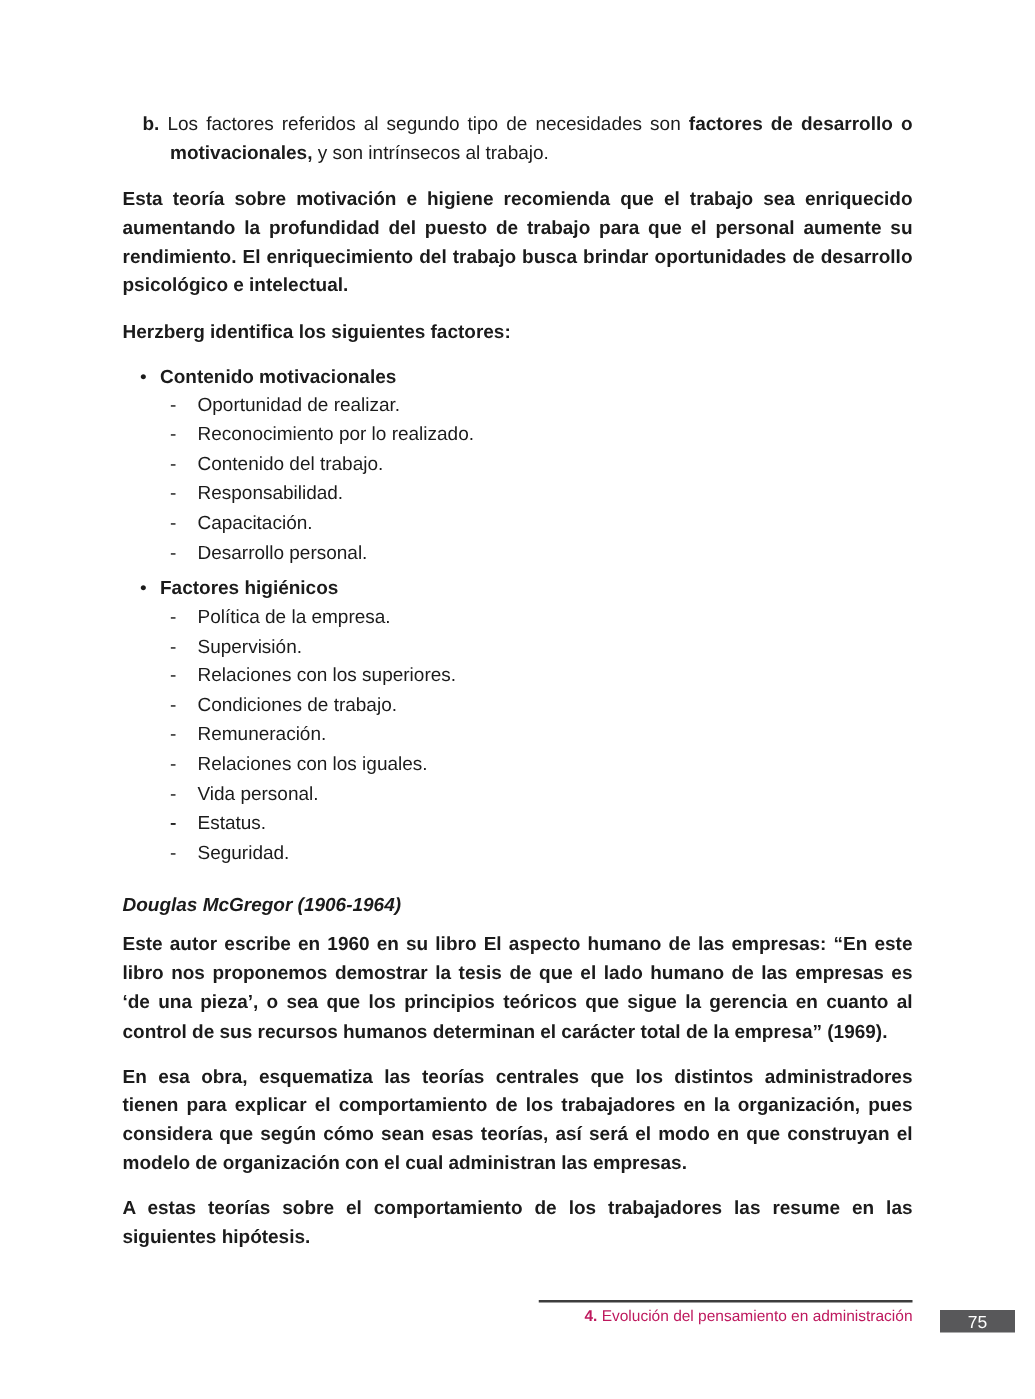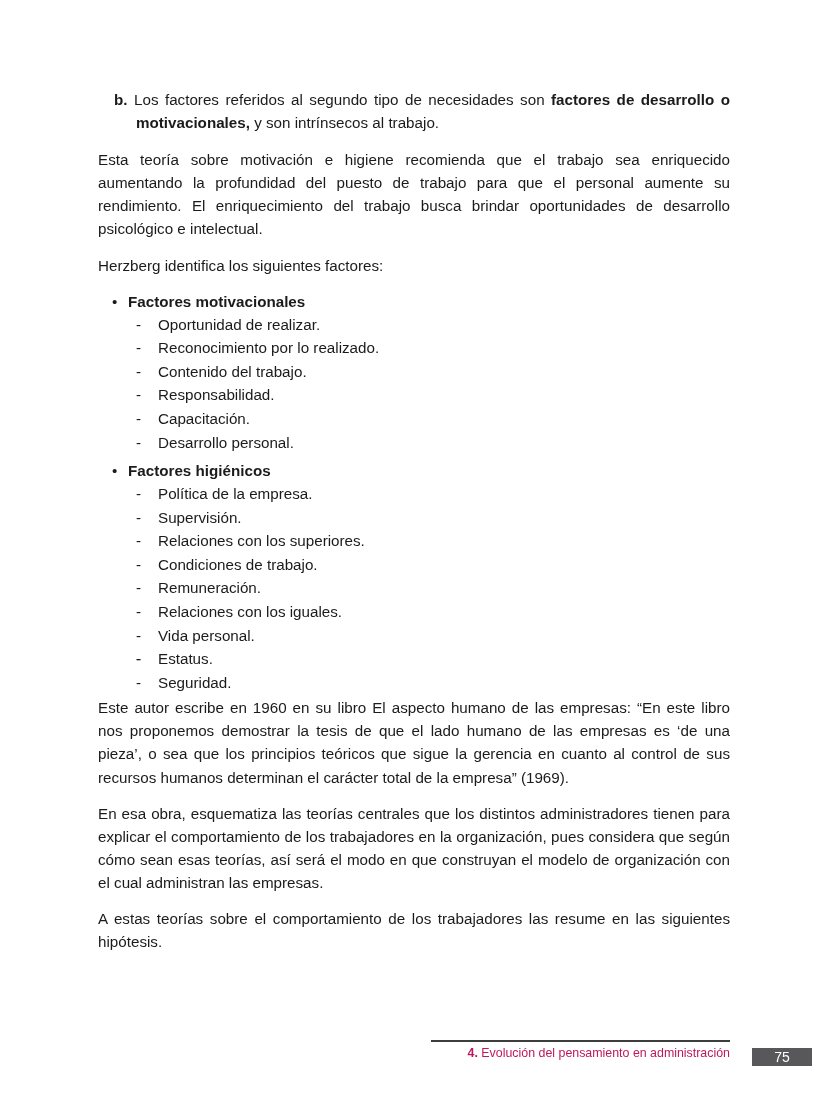--- a/index.html
+++ b/index.html
@@ -26,20 +26,21 @@
     position: absolute;
     left: 98px;
     top: 88px;
     width: 632px;
   }
   p {
     margin: 0 0 13px 0;
     font-size: 15.2px;
     line-height: 1.52;
     text-align: justify;
+    font-weight: bold;
   }
   .lettered {
     margin: 0 0 14px 0;
     padding-left: 38px;
     font-size: 15.2px;
     line-height: 1.52;
     text-align: justify;
     text-indent: -22px;
   }
   .lettered .marker {
@@ -144,21 +145,21 @@
     </div>
 
     <p class="intro-gap">Esta teoría sobre motivación e higiene recomienda que el trabajo sea enriquecido aumentando la profundidad del puesto de trabajo para que el personal aumente su rendimiento. El enriquecimiento del trabajo busca brindar oportunidades de desarrollo psicológico e intelectual.</p>
 
     <p>Herzberg identifica los siguientes factores:</p>
 
     <ul class="bullet-list">
 
       <li class="bullet-item">
         <span class="dot">•</span>
-        <span>Factores motivacionales</span>
+        <span>Contenido motivacionales</span>
       </li>
       <ul class="dash-list">
         <li class="dash-item">
           <span class="dash">-</span>
           <span>Oportunidad de realizar.</span>
         </li>
         <li class="dash-item">
           <span class="dash">-</span>
           <span>Reconocimiento por lo realizado.</span>
         </li>
@@ -221,20 +222,21 @@
           <span>Estatus.</span>
         </li>
         <li class="dash-item">
           <span class="dash">-</span>
           <span>Seguridad.</span>
         </li>
       </ul>
 
     </ul>
 
+    <div class="section-heading">Douglas McGregor (1906-1964)</div>
 
     <p class="para-block">Este autor escribe en 1960 en su libro El aspecto humano de las empresas: “En este libro nos proponemos demostrar la tesis de que el lado humano de las empresas es ‘de una pieza’, o sea que los principios teóricos que sigue la gerencia en cuanto al control de sus recursos humanos determinan el carácter total de la empresa” (1969).</p>
     <p class="para-block">En esa obra, esquematiza las teorías centrales que los distintos administradores tienen para explicar el comportamiento de los trabajadores en la organización, pues considera que según cómo sean esas teorías, así será el modo en que construyan el modelo de organización con el cual administran las empresas.</p>
     <p class="para-block">A estas teorías sobre el comportamiento de los trabajadores las resume en las siguientes hipótesis.</p>
 
   </div>
 
   <div class="footer">
     <div class="footer-rule"></div>
     <div class="footer-text">

